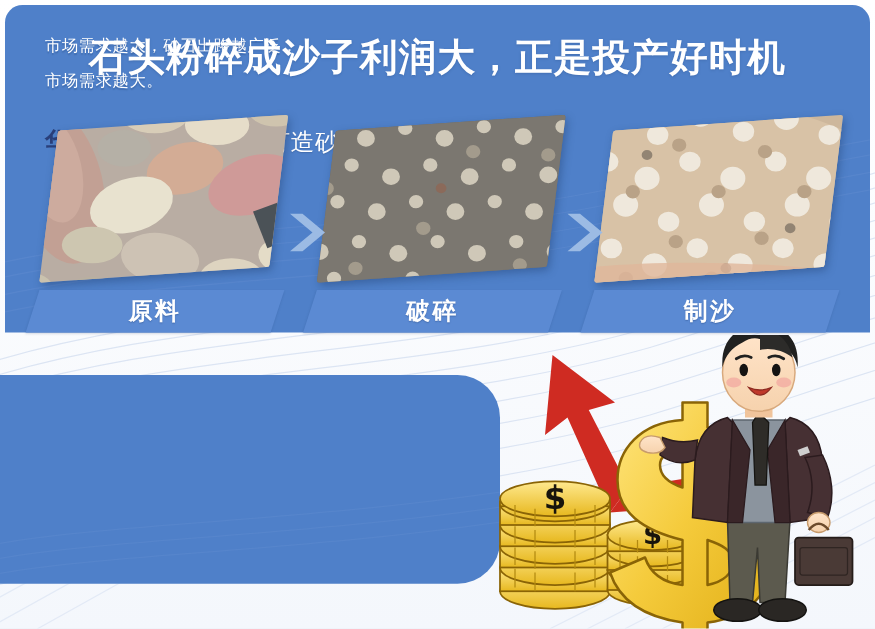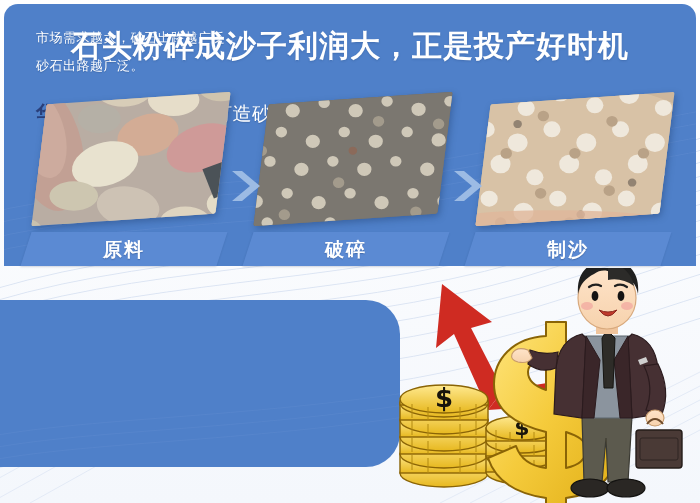--- a/index.html
+++ b/index.html
@@ -359,21 +359,21 @@
       <g stroke="#6a92d4" stroke-width="1" fill="none" opacity=".55">
         <path d="M-10,140 C90,118 240,120 430,92"></path>
         <path d="M-10,152 C90,130 240,132 430,104"></path>
         <path d="M-10,164 C90,142 240,144 430,116"></path>
       </g>
     </svg>
   </div>
 
   <div class="copy">
     <div class="copy-line">市场需求越大，砂石出路越广泛，</div>
-    <div class="copy-line">砂石出路越广泛。</div>
+    <div class="copy-line">市场需求越大。</div>
     <div class="copy-slogan">
       <span class="brand">华 盛 铭</span><span class="slogan-rest">为您量身打造砂石生产线</span>
     </div>
   </div>
 
   <svg class="illus" viewBox="0 0 330 235">
     <defs>
       <linearGradient id="goldg" x1="0" y1="0" x2="1" y2="1">
         <stop offset="0%" stop-color="#ffe680"></stop>
         <stop offset="48%" stop-color="#f5cb3c"></stop>

